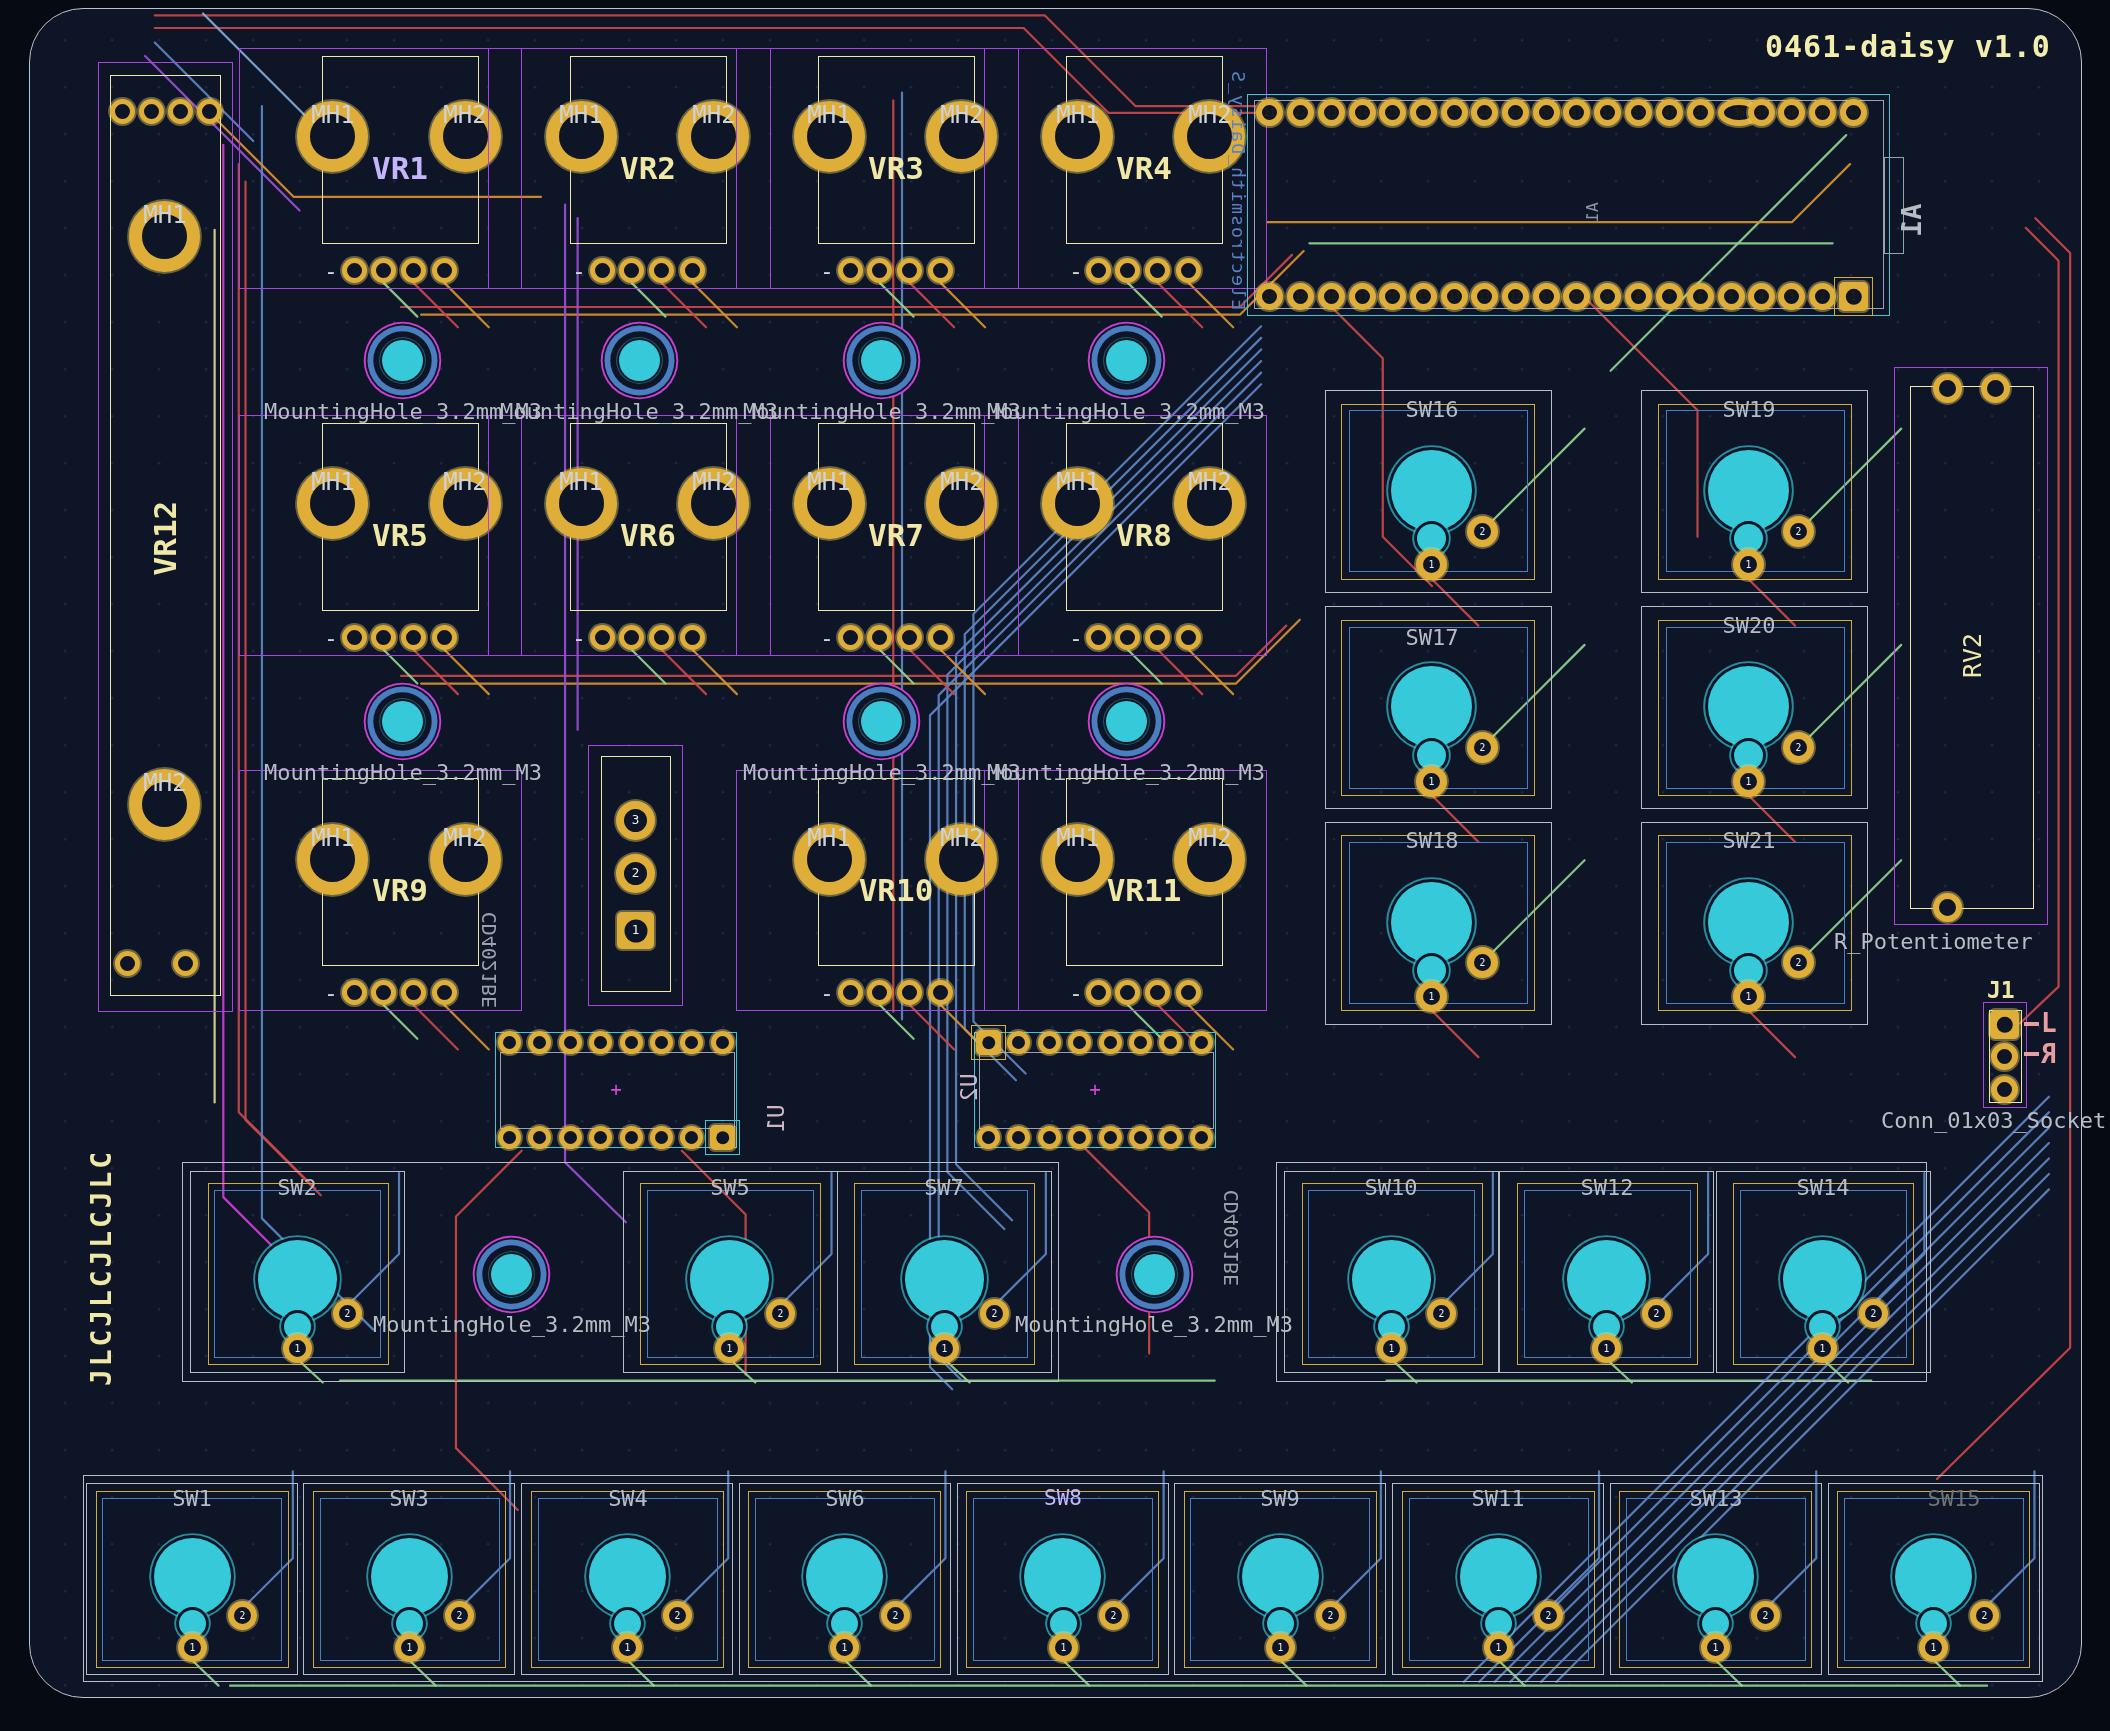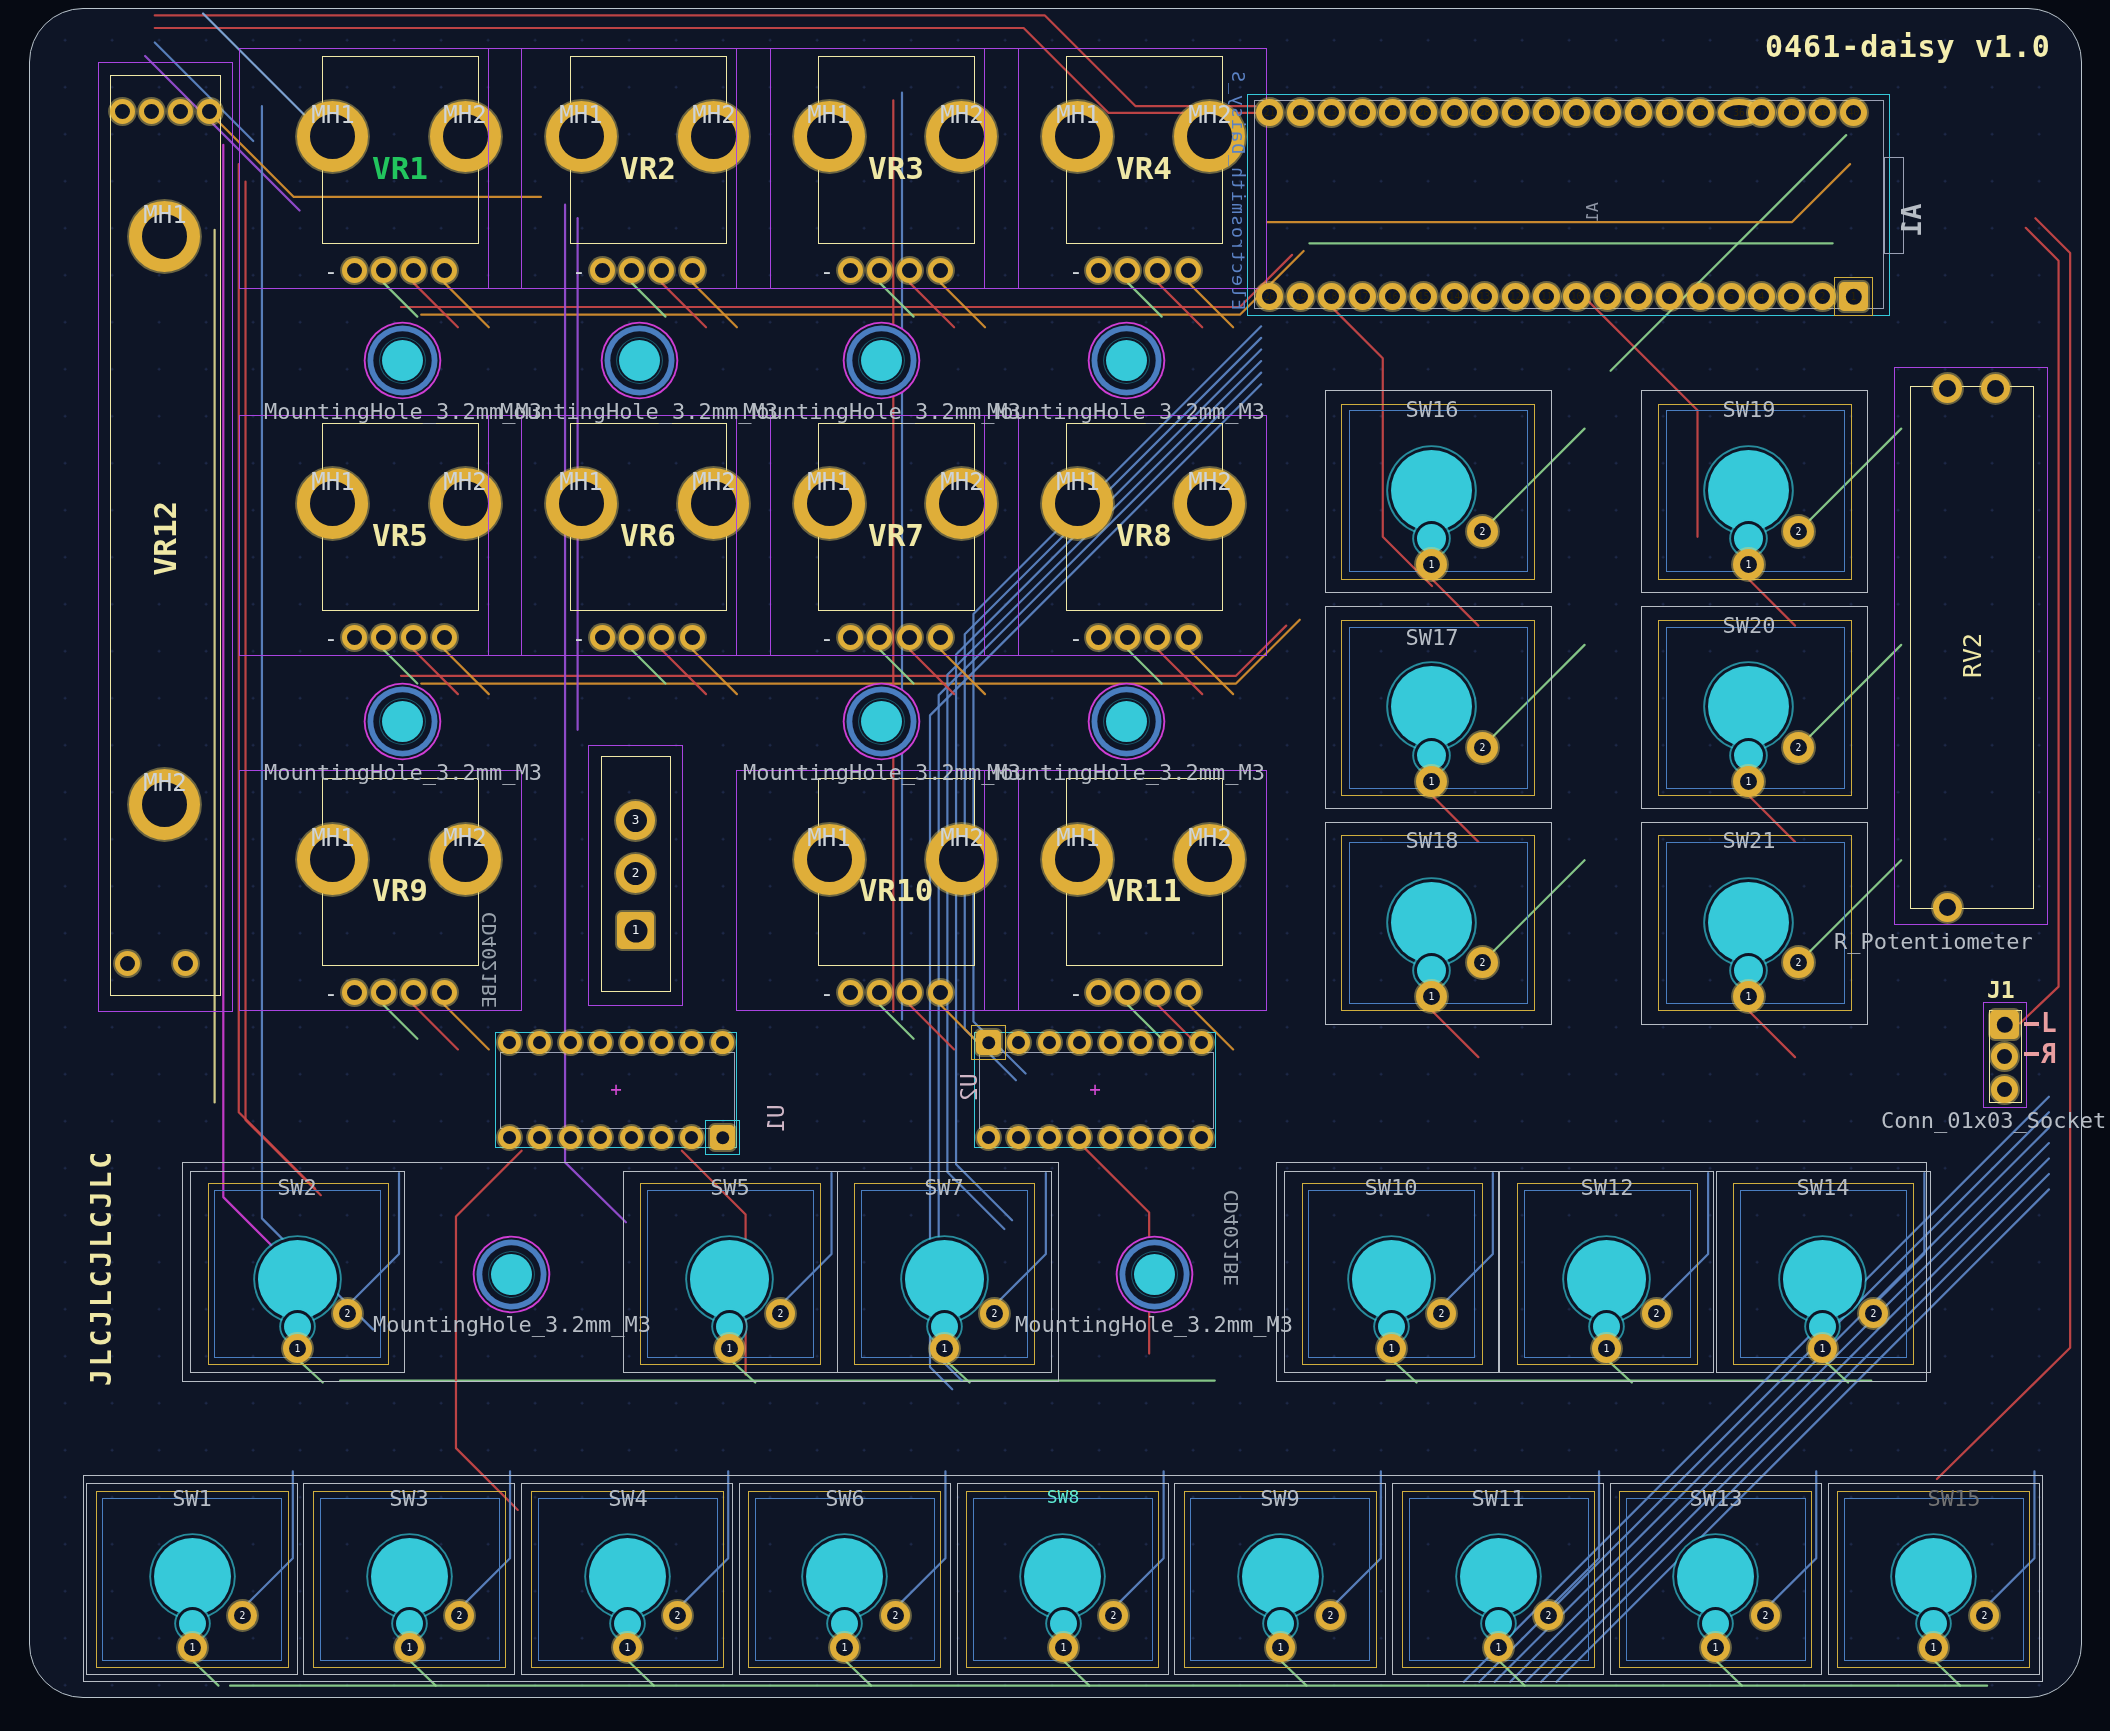--- a/index.html
+++ b/index.html
@@ -161,21 +161,21 @@
       <polyline points="2003,1720 2030,1746" fill="none" stroke="#8ed48e" stroke-width="2.3" stroke-linejoin="round" stroke-linecap="round" opacity="0.92"></polyline>
       <polyline points="2055,1666 2107,1614 2107,1524" fill="none" stroke="#5d87c6" stroke-width="2.3" stroke-linejoin="round" stroke-linecap="round" opacity="0.92"></polyline>
     </svg>
   <div id="parts">
       <div class="p" style="left: 239px; top: 48px; width: 283px; height: 241px; border: 1.9px solid rgb(169, 68, 224);"></div>
       <div class="p" style="left: 322px; top: 56px; width: 157px; height: 188px; border: 1.9px solid rgb(239, 232, 166);"></div>
       <div class="p" style="left: 297px; top: 101px; width: 71px; height: 71px; border-radius: 50%; border: 13.5px solid rgb(223, 174, 57); background: rgb(14, 21, 38); box-shadow: rgba(243, 217, 107, 0.4) 0px 0px 0px 1.9px;"></div>
       <div class="lbl" style="left: 333px; top: 102px; color: rgb(205, 211, 217); font-size: 24px;">MH1</div>
       <div class="p" style="left: 430px; top: 101px; width: 71px; height: 71px; border-radius: 50%; border: 13.5px solid rgb(223, 174, 57); background: rgb(14, 21, 38); box-shadow: rgba(243, 217, 107, 0.4) 0px 0px 0px 1.9px;"></div>
       <div class="lbl" style="left: 465px; top: 102px; color: rgb(205, 211, 217); font-size: 24px;">MH2</div>
-      <div class="lbl" style="left: 400px; top: 151px; color: #22c55e; font-size: 31px; font-weight: bold;">VR1</div>
+      <div class="lbl" style="left: 400px; top: 151px; color: #c4b5fd; font-size: 31px; font-weight: bold;">VR1</div>
       <div class="p" style="left: 342px; top: 258px; width: 25px; height: 25px; border-radius: 50%; border: 5.8px solid rgb(223, 174, 57); background: rgb(14, 21, 38); box-shadow: rgba(243, 217, 107, 0.4) 0px 0px 0px 1.9px;"></div>
       <div class="p" style="left: 371px; top: 258px; width: 25px; height: 25px; border-radius: 50%; border: 5.8px solid rgb(223, 174, 57); background: rgb(14, 21, 38); box-shadow: rgba(243, 217, 107, 0.4) 0px 0px 0px 1.9px;"></div>
       <div class="p" style="left: 401px; top: 258px; width: 25px; height: 25px; border-radius: 50%; border: 5.8px solid rgb(223, 174, 57); background: rgb(14, 21, 38); box-shadow: rgba(243, 217, 107, 0.4) 0px 0px 0px 1.9px;"></div>
       <div class="p" style="left: 432px; top: 258px; width: 25px; height: 25px; border-radius: 50%; border: 5.8px solid rgb(223, 174, 57); background: rgb(14, 21, 38); box-shadow: rgba(243, 217, 107, 0.4) 0px 0px 0px 1.9px;"></div>
       <div class="lbl" style="left: 331px; top: 259px; color: rgb(207, 213, 218); font-size: 23px;">-</div>
       <div class="p" style="left: 488px; top: 48px; width: 283px; height: 241px; border: 1.9px solid rgb(169, 68, 224);"></div>
       <div class="p" style="left: 570px; top: 56px; width: 157px; height: 188px; border: 1.9px solid rgb(239, 232, 166);"></div>
       <div class="p" style="left: 546px; top: 101px; width: 71px; height: 71px; border-radius: 50%; border: 13.5px solid rgb(223, 174, 57); background: rgb(14, 21, 38); box-shadow: rgba(243, 217, 107, 0.4) 0px 0px 0px 1.9px;"></div>
       <div class="lbl" style="left: 581px; top: 102px; color: rgb(205, 211, 217); font-size: 24px;">MH1</div>
       <div class="p" style="left: 678px; top: 101px; width: 71px; height: 71px; border-radius: 50%; border: 13.5px solid rgb(223, 174, 57); background: rgb(14, 21, 38); box-shadow: rgba(243, 217, 107, 0.4) 0px 0px 0px 1.9px;"></div>
@@ -697,21 +697,21 @@
       <div class="p" style="left: 831px; top: 1610px; width: 27px; height: 27px; border-radius: 50%; background: rgb(54, 201, 217); box-shadow: rgb(14, 21, 38) 0px 0px 0px 2.9px, rgba(54, 201, 217, 0.667) 0px 0px 0px 4.8px;"></div>
       <div class="p" style="left: 830px; top: 1633px; width: 29px; height: 29px; border-radius: 50%; border: 6.8px solid rgb(223, 174, 57); background: rgb(14, 21, 38); box-shadow: rgba(243, 217, 107, 0.4) 0px 0px 0px 1.9px;">
         <div style="position: absolute; left: 50%; top: 50%; transform: translate(-50%, -58%); color: rgb(238, 242, 245); font-size: 9.7px; font-family: &quot;DejaVu Sans Mono&quot;, monospace;">1</div>
       </div>
       <div class="p" style="left: 881px; top: 1601px; width: 29px; height: 29px; border-radius: 50%; border: 6.8px solid rgb(223, 174, 57); background: rgb(14, 21, 38); box-shadow: rgba(243, 217, 107, 0.4) 0px 0px 0px 1.9px;">
         <div style="position: absolute; left: 50%; top: 50%; transform: translate(-50%, -58%); color: rgb(238, 242, 245); font-size: 9.7px; font-family: &quot;DejaVu Sans Mono&quot;, monospace;">2</div>
       </div>
       <div class="p" style="left: 957px; top: 1483px; width: 212px; height: 192px; border: 1.9px solid rgb(183, 189, 197);"></div>
       <div class="p" style="left: 966px; top: 1491px; width: 193px; height: 177px; border: 1.9px solid rgb(207, 174, 62);"></div>
       <div class="p" style="left: 973px; top: 1498px; width: 180px; height: 163px; border: 1.9px solid rgb(74, 126, 192);"></div>
-      <div class="lbl" style="left: 1063px; top: 1487px; color: #5eead4; font-size: 18px; text-align: center;">SW8</div>
+      <div class="lbl" style="left: 1063px; top: 1487px; color: #c4b5fd; font-size: 21px; text-align: center;">SW8</div>
       <div class="p" style="left: 1024px; top: 1538px; width: 77px; height: 77px; border-radius: 50%; background: rgb(54, 201, 217); box-shadow: rgb(14, 21, 38) 0px 0px 0px 2.9px, rgba(54, 201, 217, 0.667) 0px 0px 0px 4.8px;"></div>
       <div class="p" style="left: 1050px; top: 1610px; width: 27px; height: 27px; border-radius: 50%; background: rgb(54, 201, 217); box-shadow: rgb(14, 21, 38) 0px 0px 0px 2.9px, rgba(54, 201, 217, 0.667) 0px 0px 0px 4.8px;"></div>
       <div class="p" style="left: 1049px; top: 1633px; width: 29px; height: 29px; border-radius: 50%; border: 6.8px solid rgb(223, 174, 57); background: rgb(14, 21, 38); box-shadow: rgba(243, 217, 107, 0.4) 0px 0px 0px 1.9px;">
         <div style="position: absolute; left: 50%; top: 50%; transform: translate(-50%, -58%); color: rgb(238, 242, 245); font-size: 9.7px; font-family: &quot;DejaVu Sans Mono&quot;, monospace;">1</div>
       </div>
       <div class="p" style="left: 1099px; top: 1601px; width: 29px; height: 29px; border-radius: 50%; border: 6.8px solid rgb(223, 174, 57); background: rgb(14, 21, 38); box-shadow: rgba(243, 217, 107, 0.4) 0px 0px 0px 1.9px;">
         <div style="position: absolute; left: 50%; top: 50%; transform: translate(-50%, -58%); color: rgb(238, 242, 245); font-size: 9.7px; font-family: &quot;DejaVu Sans Mono&quot;, monospace;">2</div>
       </div>
       <div class="p" style="left: 1174px; top: 1483px; width: 212px; height: 192px; border: 1.9px solid rgb(183, 189, 197);"></div>
       <div class="p" style="left: 1184px; top: 1491px; width: 193px; height: 177px; border: 1.9px solid rgb(207, 174, 62);"></div>

